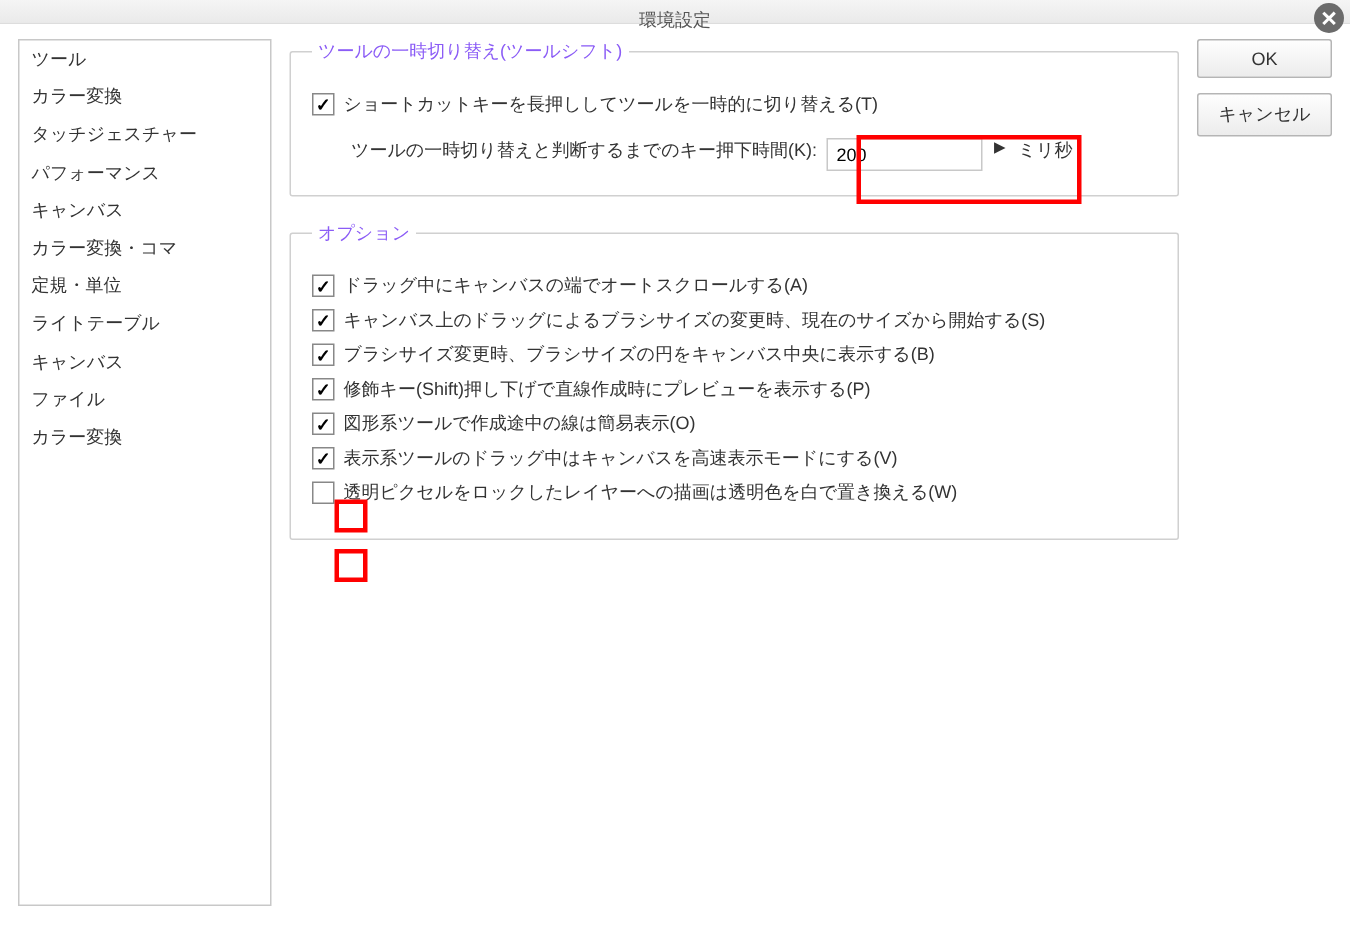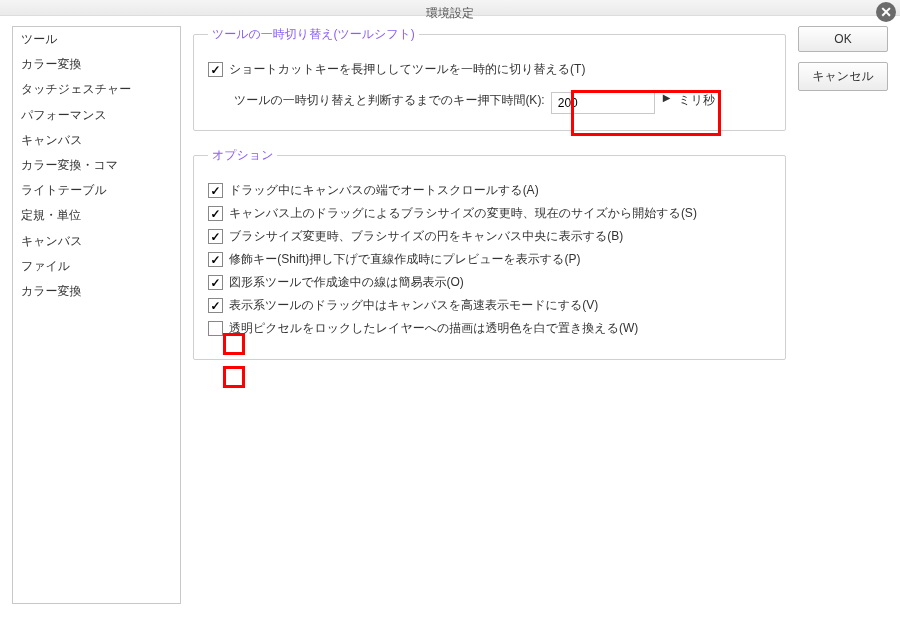--- a/index.html
+++ b/index.html
@@ -165,22 +165,22 @@
 
 <div class="content">
 
   <div class="sidebar">
     <div class="sidebar-item"><span>ツール</span></div>
     <div class="sidebar-item"><span>カラー変換</span></div>
     <div class="sidebar-item"><span>タッチジェスチャー</span></div>
     <div class="sidebar-item"><span>パフォーマンス</span></div>
     <div class="sidebar-item"><span>キャンバス</span></div>
     <div class="sidebar-item"><span>カラー変換・コマ</span></div>
+    <div class="sidebar-item"><span>定規・単位</span></div>
     <div class="sidebar-item"><span>ライトテーブル</span></div>
-    <div class="sidebar-item"><span>定規・単位</span></div>
     <div class="sidebar-item"><span>キャンバス</span></div>
     <div class="sidebar-item"><span>ファイル</span></div>
     <div class="sidebar-item"><span>カラー変換</span></div>
   </div>
 
   <div class="main">
 
     <fieldset>
       <legend>ツールの一時切り替え(ツールシフト)</legend>
       <div class="row">

